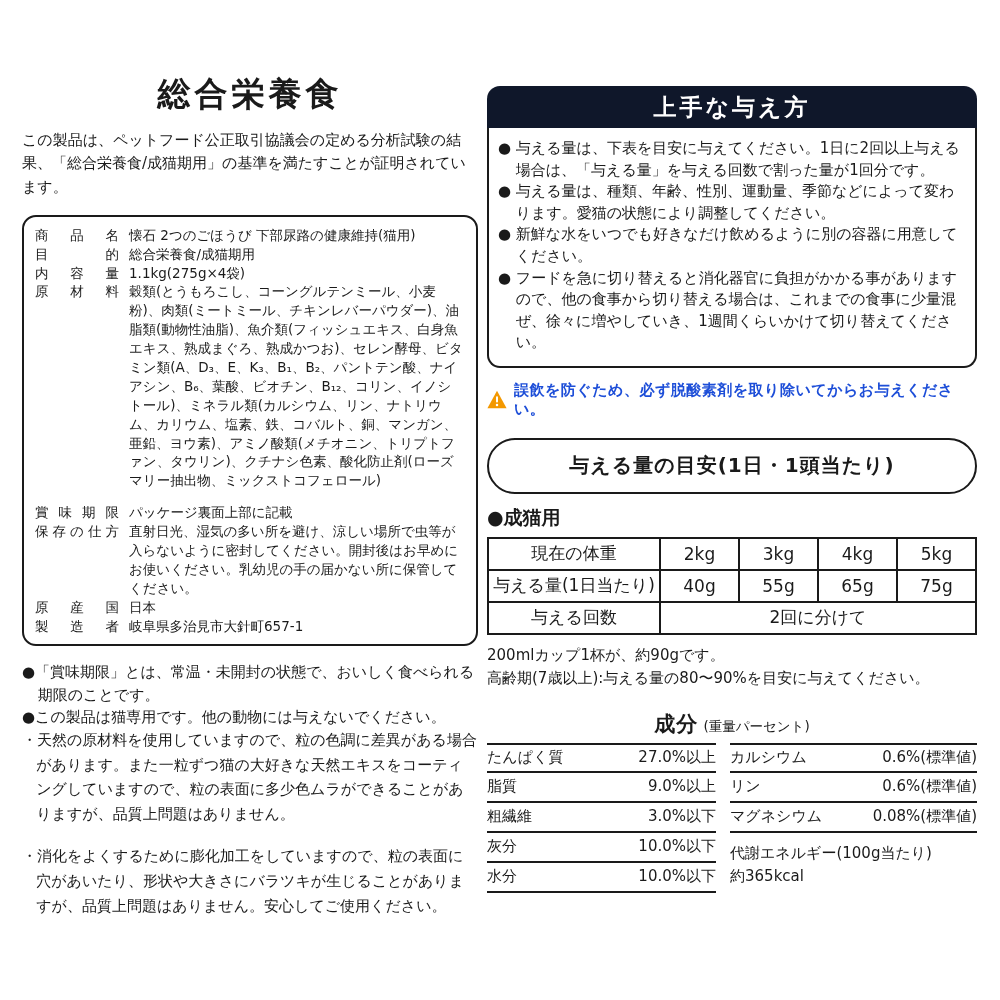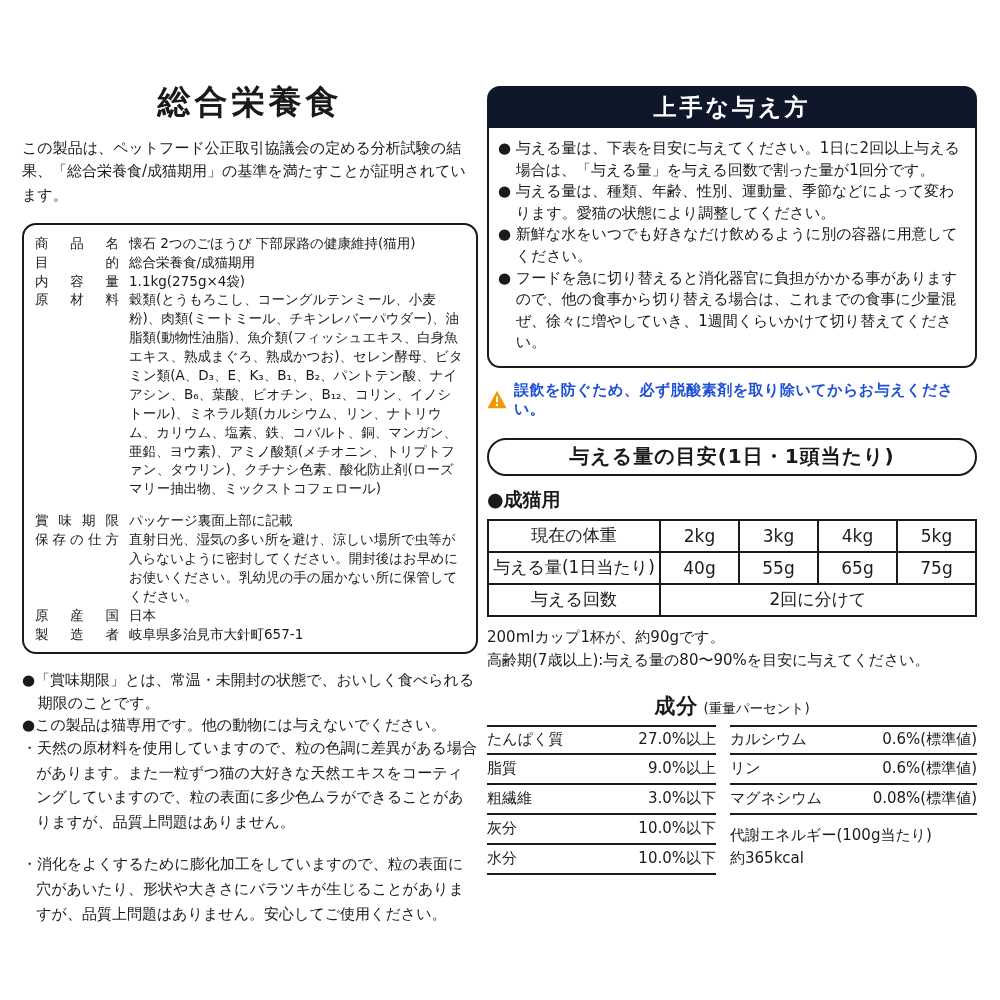--- a/index.html
+++ b/index.html
@@ -1,21 +1,21 @@
 <!DOCTYPE html>
 <html><head>
 <meta charset="utf-8">
 <style>
   * { margin:0; padding:0; box-sizing:border-box; }
   html,body { background:#fff; }
   .page { position:relative; width:1000px; height:1000px; background:#ffffff;
           font-family:"DejaVu Sans", sans-serif; color:#1a1a1a; overflow:hidden; }
 
   
-  .col-left { position:absolute; left:22px; top:80px; width:456px; }
+  .col-left { position:absolute; left:22px; top:72px; width:456px; }
   .main-title { text-align:center; font-size:33px; font-weight:700; letter-spacing:4px; margin-bottom:12px; }
   .intro { font-size:15px; line-height:1.55; font-weight:500; margin-bottom:16px; }
   .info-box { border:2.5px solid #1a1a1a; border-radius:14px; padding:9px 11px; font-size:13.5px; line-height:1.4; font-weight:500; }
   .info-row { display:flex; }
   .info-row.gap-before { margin-top:13px; }
   .info-label { flex:0 0 84px; width:84px; text-align:justify; text-align-last:justify; margin-right:10px; }
   .info-value { flex:1; }
   .left-notes { margin-top:15px; font-size:15px; line-height:1.48; font-weight:500; }
   .note-item { padding-left:1.05em; text-indent:-1.05em; }
   .left-paras { font-size:15px; line-height:1.64; font-weight:500; }
@@ -25,21 +25,21 @@
   .col-right { position:absolute; left:487px; top:86px; width:490px; }
   .feed-header { background:#0f172a; color:#fff; border-radius:13px 13px 0 0; height:42px;
                  display:flex; align-items:center; justify-content:center;
                  font-size:23px; font-weight:700; letter-spacing:3px; }
   .feed-box { border:2.5px solid #1a1a1a; border-top:none; border-radius:0 0 13px 13px;
               padding:10px 9px 12px; font-size:15px; line-height:1.44; font-weight:500; }
   .feed-point { padding-left:1.18em; text-indent:-1.18em; }
   .warning { display:flex; align-items:center; gap:7px; margin-top:13px;
              color:#1d4ed8; font-weight:700; font-size:15px; letter-spacing:0.5px; }
   .warning svg { flex:0 0 auto; }
-  .pill { margin-top:19px; border:2.5px solid #1a1a1a; border-radius:999px; height:38px;
+  .pill { margin-top:19px; border:2.5px solid #1a1a1a; border-radius:999px; height:56px;
           display:flex; align-items:center; justify-content:center; font-size:20px; font-weight:700; letter-spacing:1px; }
   .adult-label { margin-top:11px; font-size:19px; font-weight:700; }
   table.feed { width:100%; border-collapse:collapse; margin-top:6px; table-layout:fixed; }
   table.feed td { border:2px solid #1a1a1a; text-align:center; height:32px;
                   font-size:17px; font-weight:500; padding:0 2px; }
   td.feed-h { width:172px; }
   .feed-notes { margin-top:9px; font-size:15px; line-height:1.52; font-weight:500; }
   .comp-head { margin-top:20px; text-align:center; }
   .comp-title { font-size:21px; font-weight:700; letter-spacing:1px; }
   .comp-sub { font-size:13.5px; font-weight:500; }

